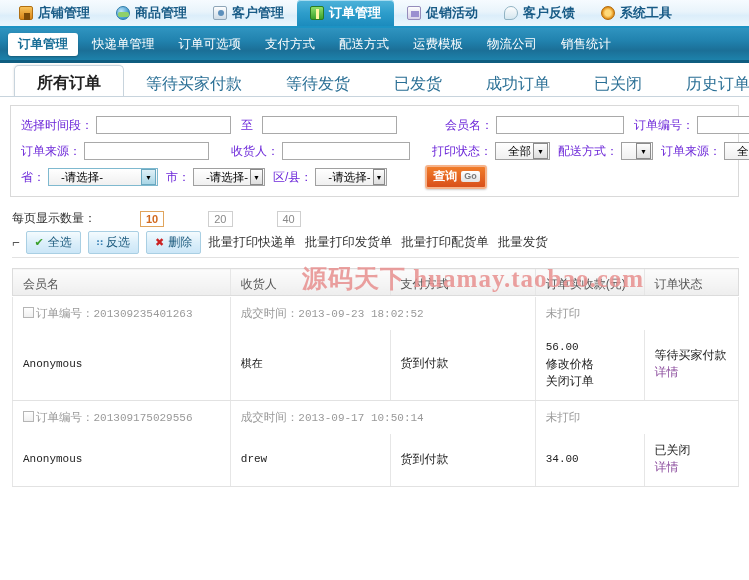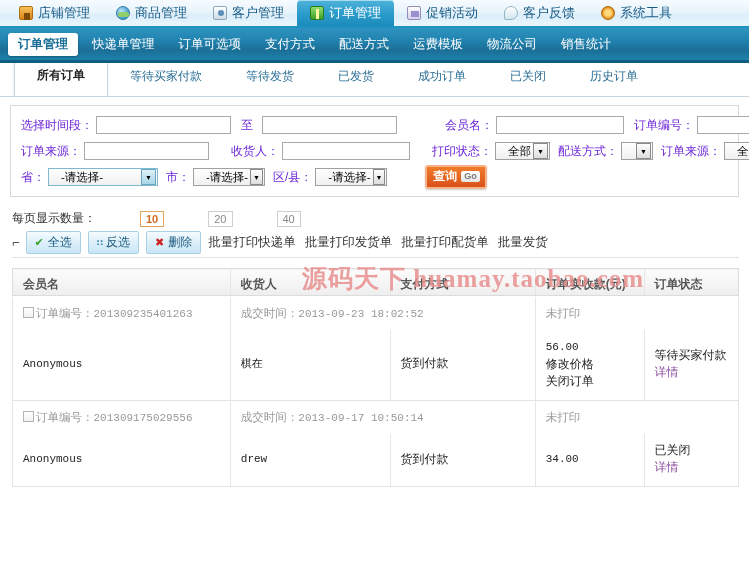--- a/index.html
+++ b/index.html
@@ -23,21 +23,21 @@
     display: flex;
     align-items: stretch;
     padding-left: 6px;
   }
   .topnav-item {
     display: flex;
     align-items: center;
     gap: 5px;
     padding: 0 13px;
     font-size: 13px;
-    font-weight: normal;
+    font-weight: bold;
     color: #185b86;
     cursor: pointer;
     white-space: nowrap;
     position: relative;
   }
   .topnav-item.active {
     background: linear-gradient(to bottom, #4fb3da 0%, #2d9dcb 50%, #1b8bbd 100%);
     color: #ffffff;
     border-radius: 4px 4px 0 0;
     box-shadow: inset 0 1px 0 #a8dcf0;
@@ -92,23 +92,23 @@
     position: relative;
     height: 34px;
     background: #ffffff;
     border-bottom: 1px solid #c8d4dd;
     display: flex;
     align-items: flex-end;
     padding-left: 14px;
     overflow: hidden;
   }
   .tab {
-    font-size: 12px;
+    font-size: 16px;
     color: #2a6f95;
-    padding: 7px 22px 12px 22px;
+    padding: 7px 22px 2px 22px;
     cursor: pointer;
     white-space: nowrap;
     position: relative;
     bottom: -1px;
   }
   .tab.active {
     font-weight: bold;
     color: #222;
     background: #ffffff;
     border: 1px solid #c8d4dd;
@@ -243,21 +243,21 @@
   #tablewrap {
     margin: 10px 10px 0 12px;
     position: relative;
   }
   table.orders { width: 100%; border-collapse: collapse; table-layout: fixed; }
   table.orders th {
     background: linear-gradient(to bottom,#fcfcfc,#eeeeee);
     border-top: 1px solid #dcdcdc;
     border-bottom: 1px solid #dcdcdc;
     border-left: 1px solid #e6e6e6;
-    font-weight: bold;
+    font-weight: normal;
     font-size: 12px;
     color: #555;
     text-align: left;
     padding: 6px 0 2px 10px;
     height: 27px;
   }
   table.orders th:first-child { border-left: 1px solid #dcdcdc; }
   table.orders th:last-child { border-right: 1px solid #dcdcdc; }
   td.subrow {
     border-left: 1px solid #e6e6e6;

